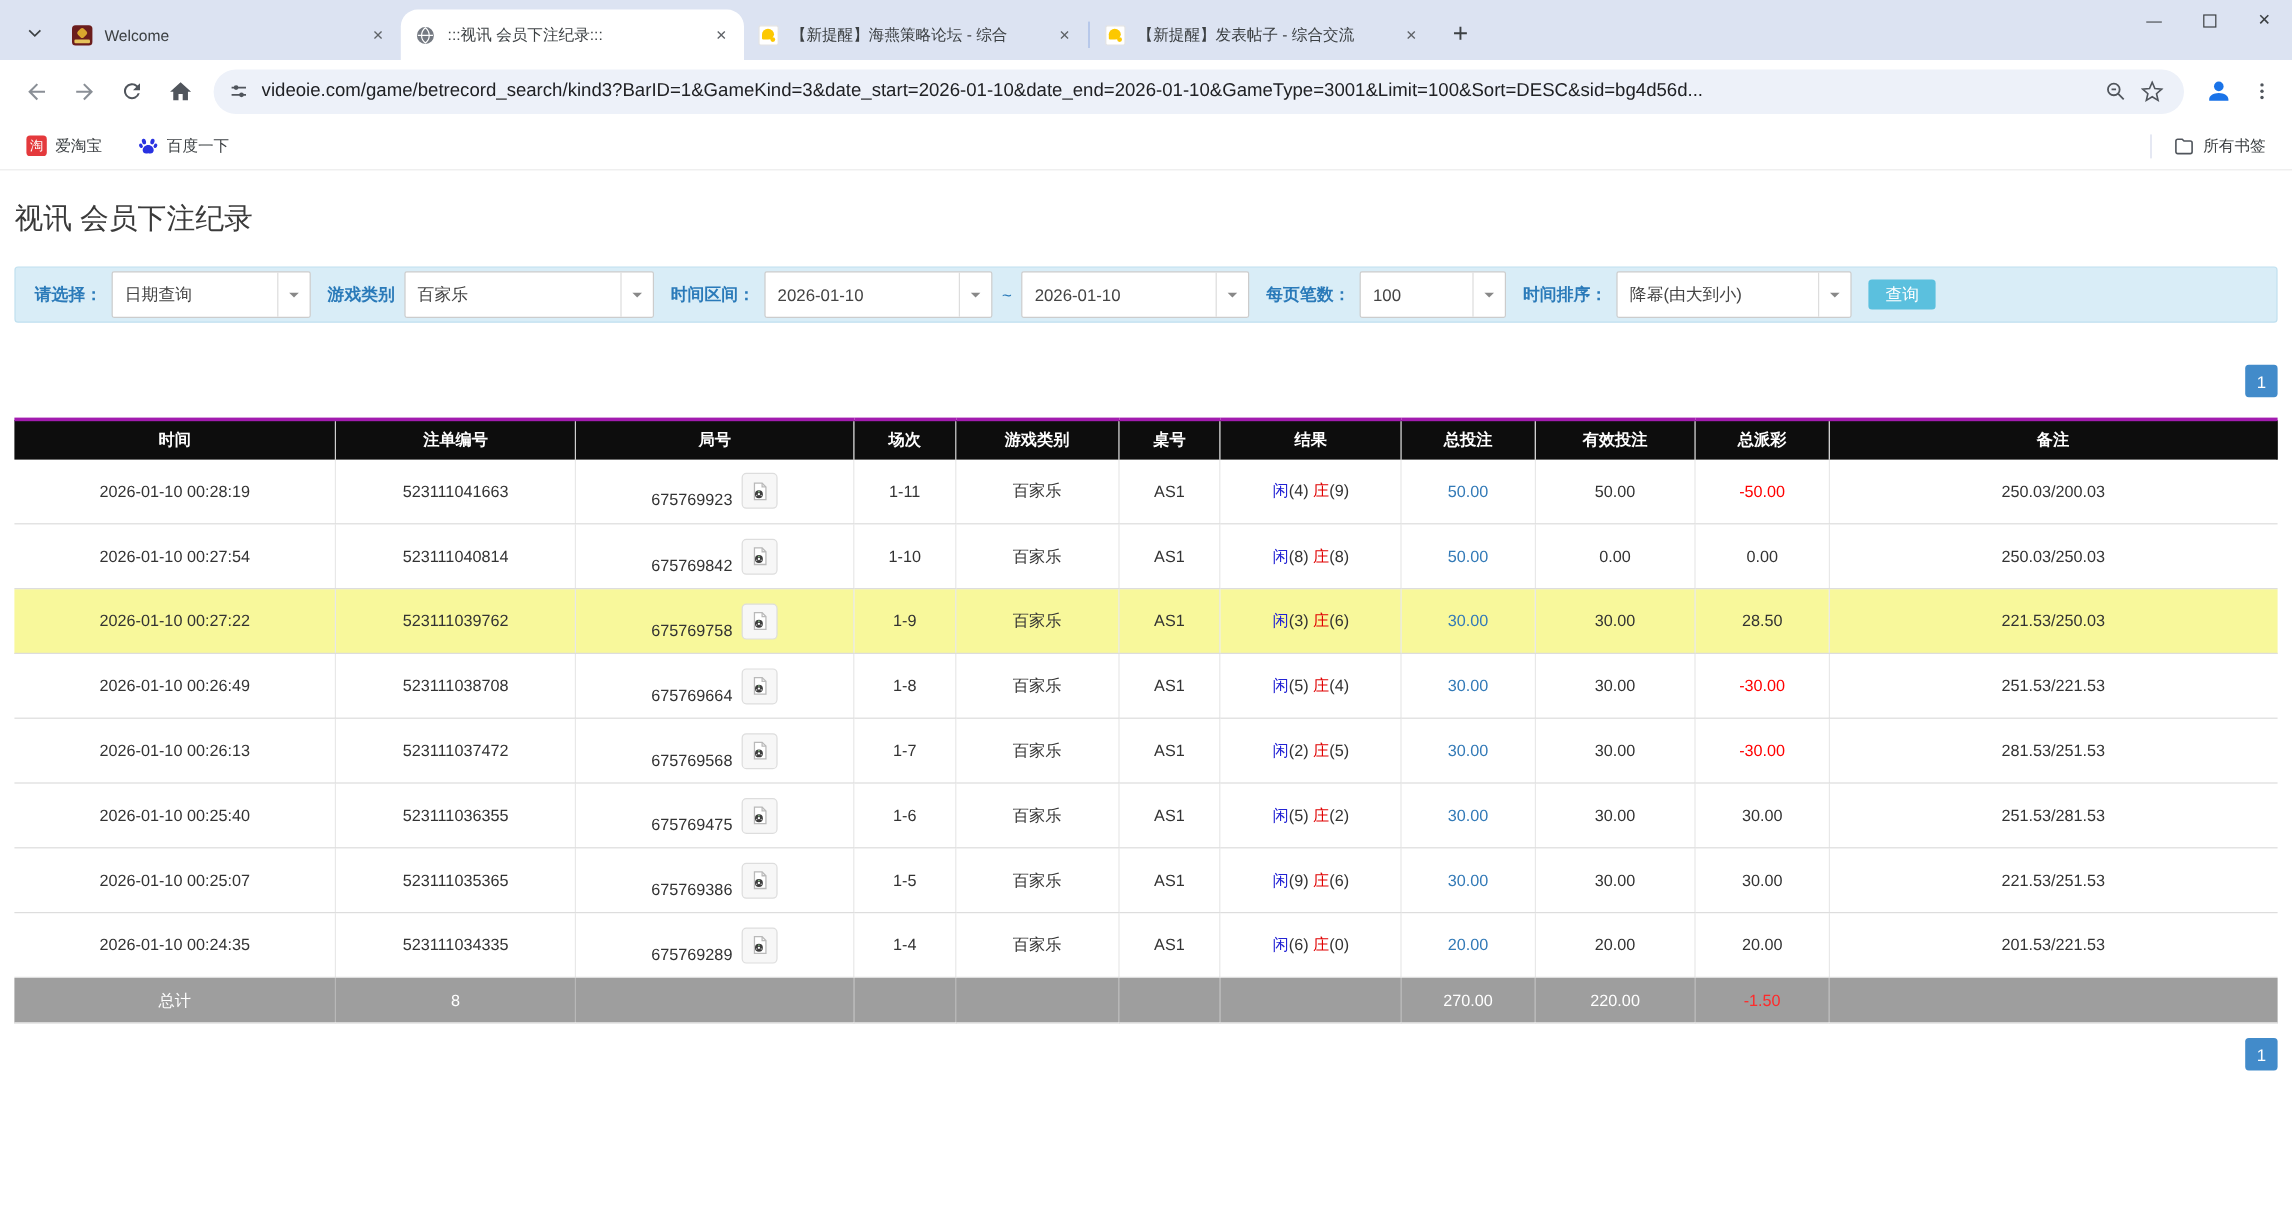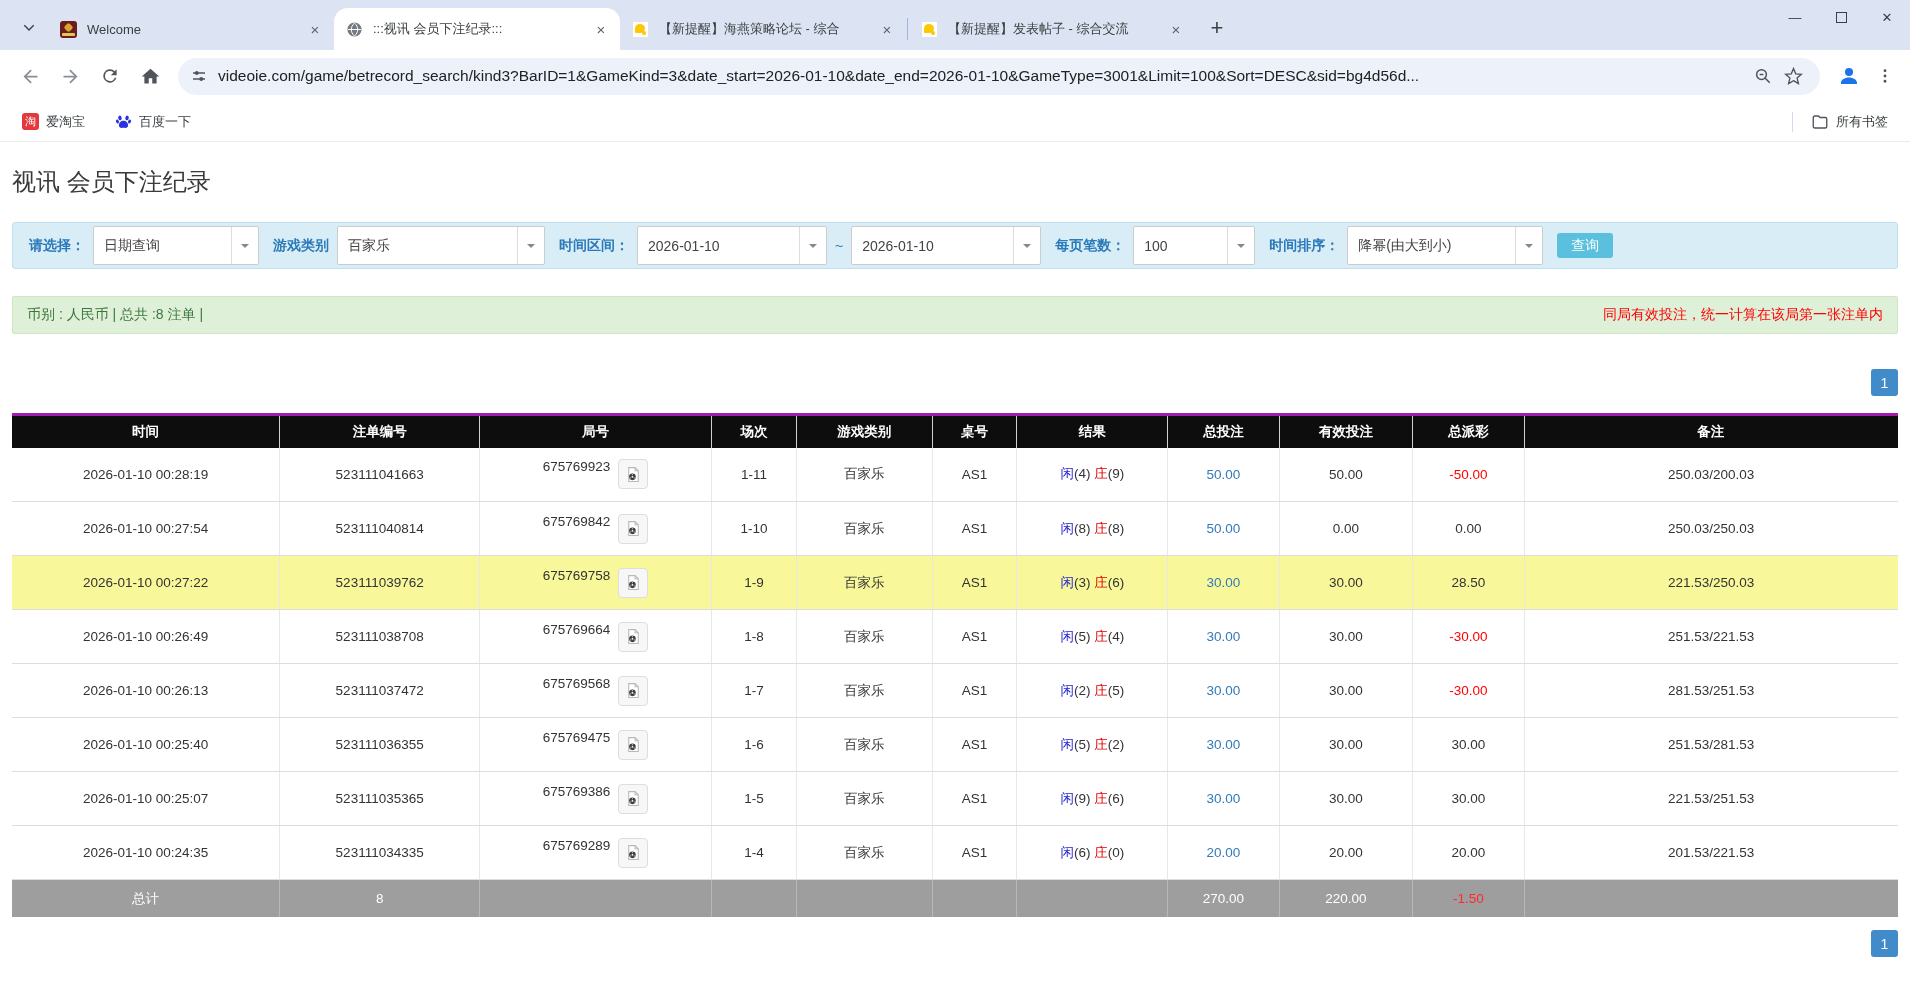--- a/index.html
+++ b/index.html
@@ -64,21 +64,21 @@
   table.bet { width:100%; border-collapse:collapse; table-layout:fixed; margin-top:17px; font-size:13.5px; color:#333; }
   table.bet th { background:#0d0d0d; color:#fff; font-weight:bold; height:33px; border-right:1px solid #cfcfcf; border-top:3px solid #a21caf; }
   table.bet th:last-child { border-right-color:#0d0d0d;margin-top:44px; }
   table.bet td { height:54px; text-align:center; border-bottom:1px solid #ddd; border-right:1px solid #e8e8e8; vertical-align:middle; }
   table.bet td:last-child { border-right:none; }
   tr.hl td { background:#f8f89b; }
   .res-p { color:#2323d4; }
   .res-b { color:#e00000; }
   .amt-link { color:#337ab7; cursor:pointer; }
   td.neg { color:#f00; }
-  .round-wrap { display:inline-flex; align-items:flex-start; gap:8px; }
+  .round-wrap { display:inline-flex; align-items:flex-end; gap:8px; }
   .replay { background:#f7f7f7; border:1px solid #ddd; border-radius:4px; width:30px; height:30px; display:inline-flex; align-items:center; justify-content:center; cursor:pointer; padding:0; }
   tr.summary td { background:#9e9e9e; color:#fff; height:38px; border-right:1px solid #b8b8b8; border-bottom:1px solid #fff; }
   tr.summary td.neg { color:#ff2a2a; }
 </style>
 </head>
 <body>
 
 <div class="tabstrip">
   <div class="tab-search">
     <svg width="14" height="14" viewBox="0 0 24 24">
@@ -245,24 +245,20 @@
 
     <span class="f-label">时间排序：</span>
     <div class="sel" style="width:196px;">
       <span class="val">降幂(由大到小)</span>
       <span class="arr"></span>
     </div>
 
     <button class="btn-search">查询</button>
   </div>
 
-  <div class="info-bar">
-    <span class="info-left">币别 : 人民币 | 总共 :8 注单 |</span>
-    <span class="info-right">同局有效投注，统一计算在该局第一张注单内</span>
-  </div>
 
   <div class="pag-row">
     <div class="pag-btn">1</div>
   </div>
 
   <table class="bet">
     <colgroup>
       <col style="width:14.2%">
         <col style="width:10.6%">
         <col style="width:12.3%">

